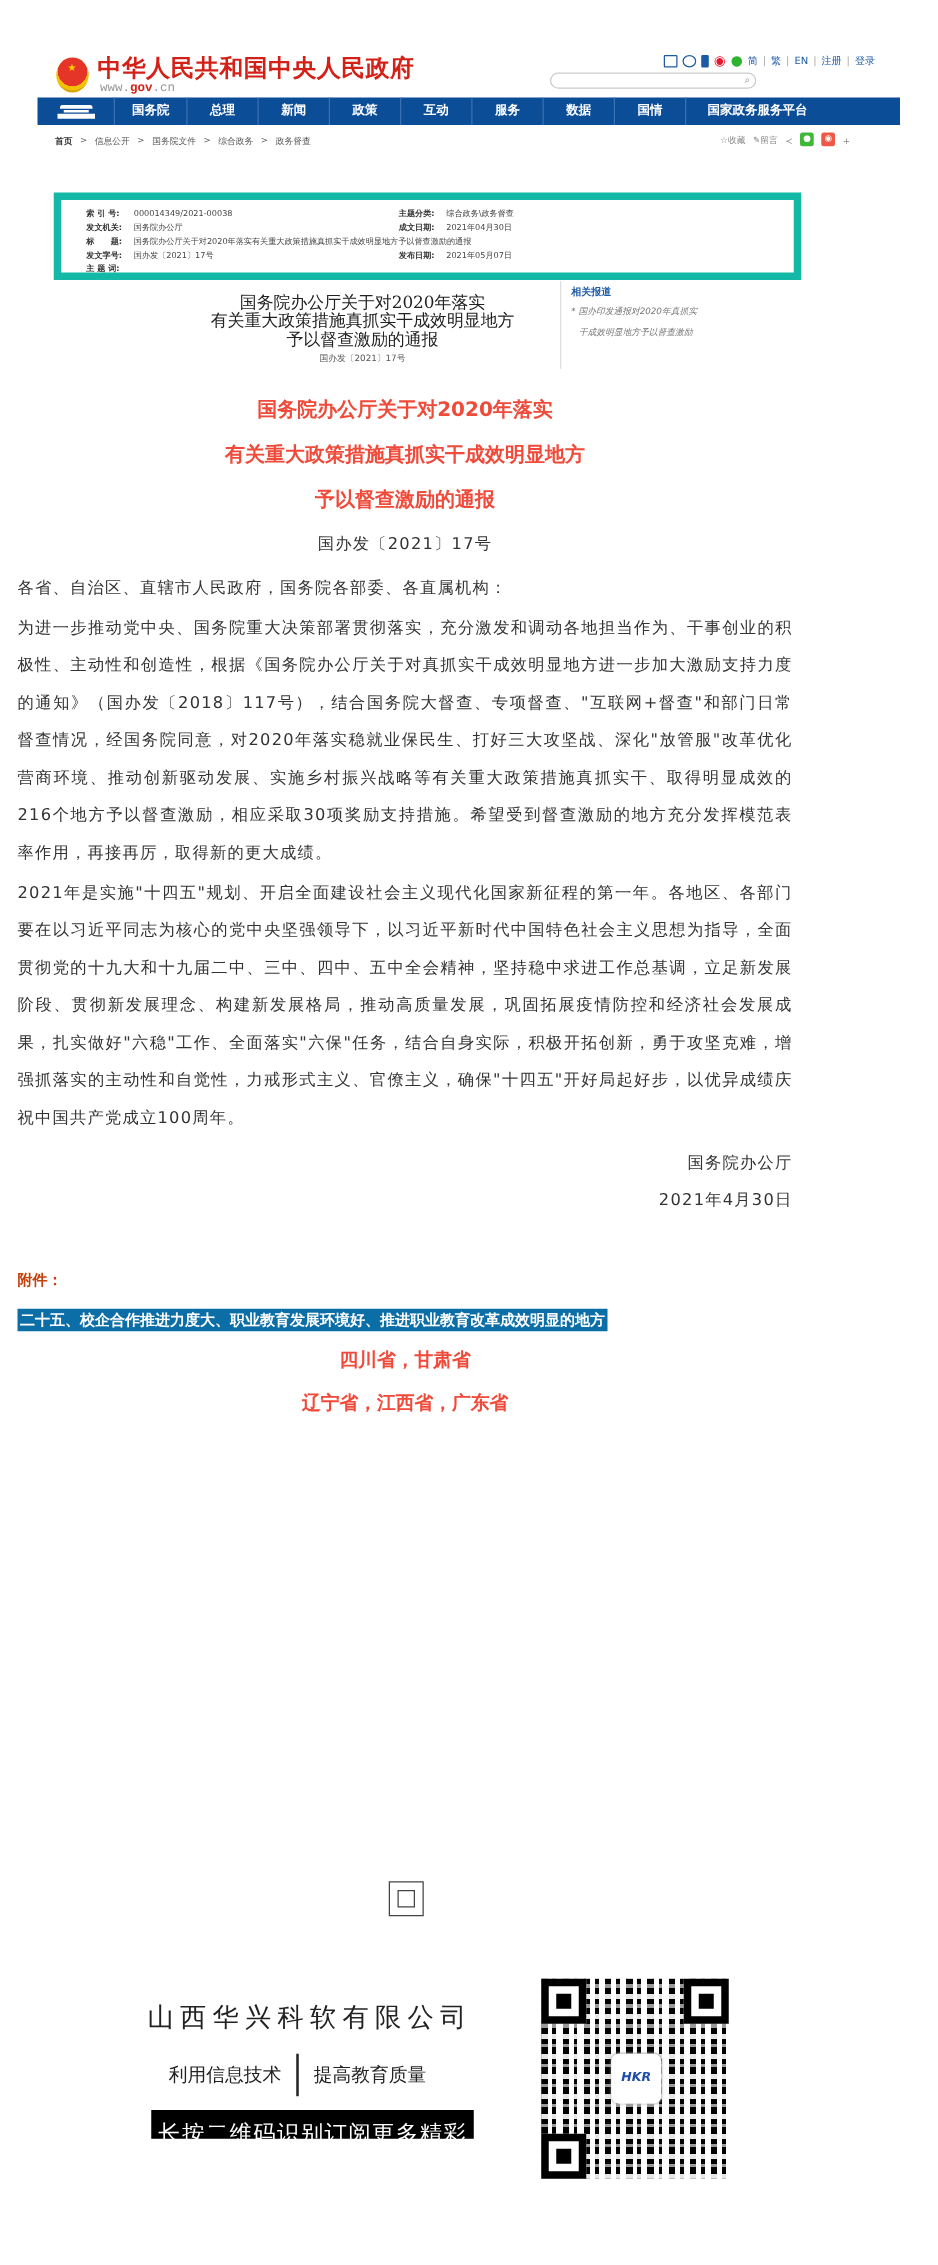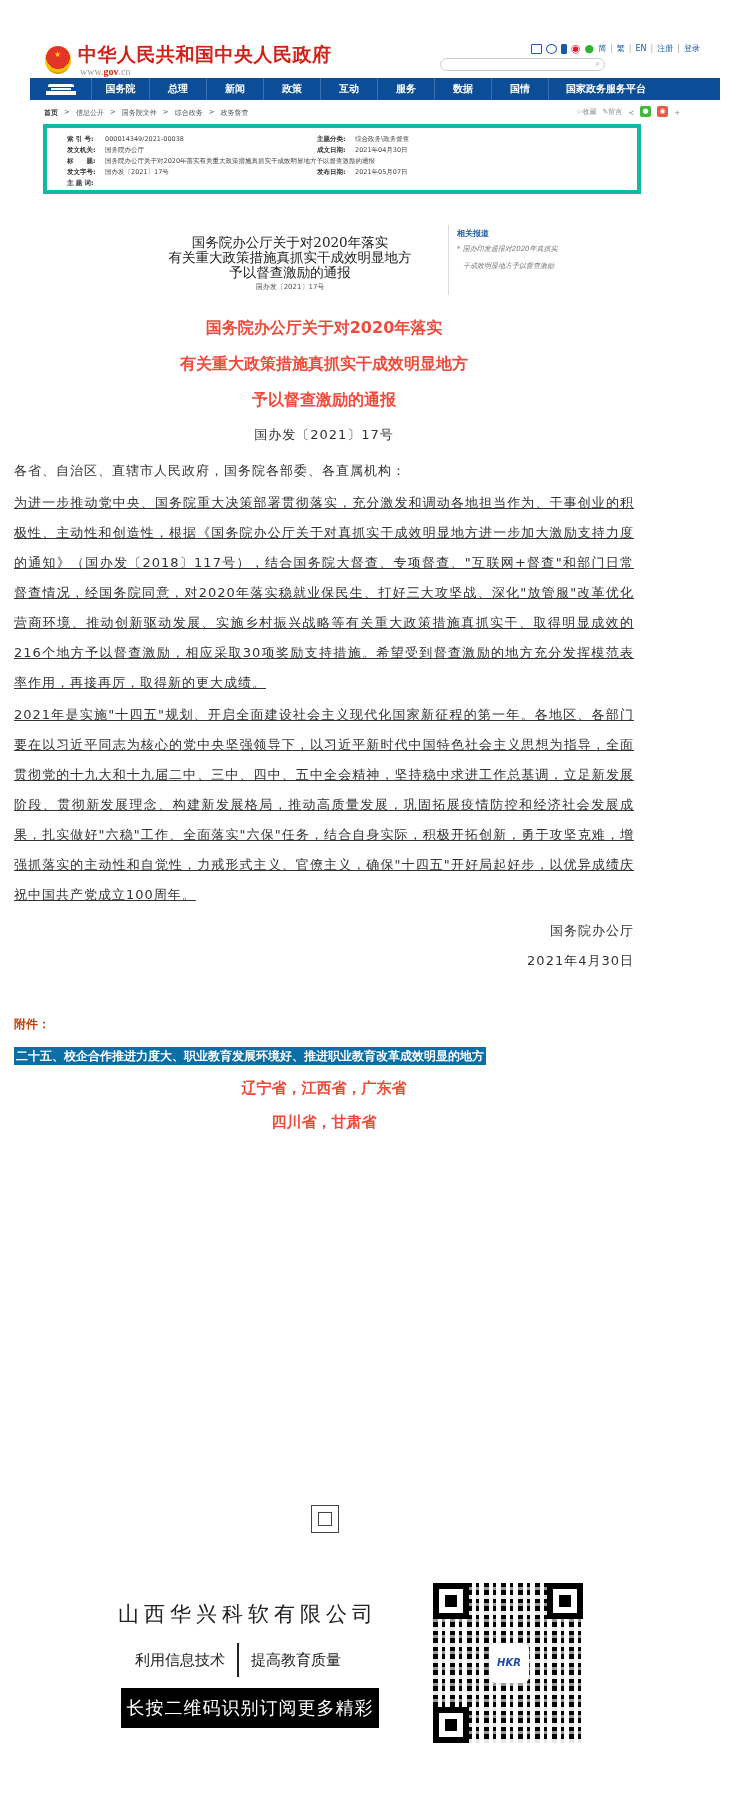--- a/index.html
+++ b/index.html
@@ -11,21 +11,21 @@
   .screenshot { position: absolute; left: 30px; top: 30px; width: 690px; height: 320px; background: #fff; }
   .header-row { position: absolute; left: 0; top: 0; width: 690px; height: 55px; }
   .emblem {
     position: absolute; left: 15px; top: 16px; width: 26px; height: 28px;
     border-radius: 50%; background: radial-gradient(circle at 50% 40%, #e53528 0 55%, #f2c200 56% 70%, #d8a400 71%);
   }
   .emblem .star { position: absolute; left: 9px; top: 5px; color: #f8d200; font-size: 8px; line-height: 8px; }
   .site-title {
     position: absolute; left: 48px; top: 12px; font-size: 19px; font-weight: bold; color: #d42118; letter-spacing: 0.5px;
   }
-  .site-url { position: absolute; left: 50px; top: 36px; font-size: 10px; color: #999; font-family: Liberation Serif, serif; }
+  .site-url { position: absolute; left: 50px; top: 36px; font-size: 10px; color: #999; font-family: Liberation Mono, monospace; }
   .site-url .gov { color: #d42118; font-weight: bold; }
   .top-tools { position: absolute; right: 20px; top: 13px; display: flex; align-items: center; gap: 4px; font-size: 8px; color: #1d5aa6; }
   .tool-icon { display: inline-block; width: 11px; height: 10px; border: 1px solid #1d5aa6; border-radius: 1px; }
   .tool-icon.round { border-radius: 50%; }
   .tool-icon.phone { width: 6px; height: 10px; background: #1d5aa6; }
   .tool-icon.weibo { border: none; color: #e6162d; font-size: 11px; width: auto; height: auto; line-height: 10px; }
   .tool-icon.wechat { border: none; color: #2db32d; font-size: 11px; width: auto; height: auto; line-height: 10px; }
   .tool-sep { color: #aaa; }
   .search-box {
     position: absolute; right: 115px; top: 28px; width: 165px; height: 13px; border: 1px solid #ccc; border-radius: 7px;
@@ -45,21 +45,21 @@
   .gate-icon .roof2 { position: absolute; left: 5px; top: 4px; width: 20px; height: 2px; background: #fff; }
   .gate-icon .base { position: absolute; left: 0; top: 7px; width: 30px; height: 4px; background: #fff; }
   .breadcrumb-row { position: absolute; left: 0; top: 76px; width: 690px; height: 14px; font-size: 7px; color: #555; }
   .breadcrumb { position: absolute; left: 14px; top: 2px; display: flex; gap: 6px; }
   .breadcrumb .home { font-weight: bold; color: #333; }
   .share-tools { position: absolute; right: 40px; top: 0; display: flex; gap: 6px; align-items: flex-end; color: #888; font-size: 7px; }
   .share-wechat { width: 11px; height: 11px; background: #3fb83a; border-radius: 2px; color: #fff; font-size: 7px; text-align: center; line-height: 11px; }
   .share-weibo { width: 11px; height: 11px; background: #ec5a46; border-radius: 2px; color: #fff; font-size: 7px; text-align: center; line-height: 11px; }
 
   .meta-box {
-    position: absolute; left: 13px; top: 94px; width: 598px; height: 70px; border: 4px solid #14b8a6; background: #fff;
+    position: absolute; left: 13px; top: 124px; width: 598px; height: 70px; border: 6px solid #14b8a6; background: #fff;
     font-size: 6.5px; color: #333;
   }
   .meta-row { position: absolute; left: 20px; display: flex; }
   .meta-label { font-weight: bold; width: 38px; }
   .meta-value { color: #444; }
   .meta-r { position: absolute; left: 270px; display: flex; }
 
   .doc-title-box { position: absolute; left: 50px; top: 205px; width: 420px; text-align: center; }
   .doc-title { font-family: "DejaVu Serif", "Liberation Serif", serif; font-size: 13.5px; line-height: 15px; color: #222; }
   .doc-num { font-size: 7px; color: #555; margin-top: 2px; }
@@ -67,36 +67,36 @@
     position: absolute; left: 418px; top: 195px; width: 200px; height: 70px; border-left: 1px solid #ddd; padding-left: 8px;
   }
   .related-title { color: #1d5aa6; font-size: 8px; font-weight: bold; margin-top: 3px; }
   .related-item { font-size: 7px; color: #777; line-height: 17px; margin-top: 2px; font-style: italic; }
 
   .content { position: absolute; left: 14px; top: 300px; width: 620px; }
   .red-title { color: #f04a3a; font-size: 16px; font-weight: bold; text-align: center; line-height: 36px; }
   .doc-number { text-align: center; font-size: 13px; color: #333; margin-top: 8px; letter-spacing: 1px; }
   .para { font-size: 13px; line-height: 30px; color: #333; letter-spacing: 1px; text-align: justify; }
   .p-addressee { margin-top: 12px; }
-  .p-body { margin-top: 2px; text-decoration: underline; }
+  .p-body { margin-top: 2px; }
   .right { text-align: right; }
   .annex-label { font-size: 12px; font-weight: bold; color: #c2410c; margin-top: 40px; }
   .highlight-heading {
     display: inline-block; margin-top: 14px; background: #0c6ea6; color: #fff; font-size: 12px; font-weight: bold;
     line-height: 18px; padding: 0 2px;
   }
   .province { color: #f04a3a; font-size: 15px; font-weight: bold; text-align: center; line-height: 34px; }
   .footer-icon {
     position: absolute; left: 311px; top: 1505px; width: 28px; height: 28px; border: 1px solid #444; display: flex; align-items: center; justify-content: center;
   }
   .footer-icon .inner { width: 14px; height: 14px; border: 1px solid #444; }
   .company { position: absolute; left: 118px; top: 1600px; font-family: "DejaVu Serif", "Liberation Serif", serif; font-size: 21px; color: #222; letter-spacing: 5px; }
   .slogan { position: absolute; left: 135px; top: 1643px; display: flex; align-items: center; font-size: 15px; color: #222; }
   .slogan .bar { width: 2px; height: 34px; background: #222; margin: 0 12px; }
-  .cta { position: absolute; left: 121px; top: 1688px; width: 258px; height: 40px; background: #000; color: #fff; font-size: 18px; line-height: 40px; text-align: center; letter-spacing: 1px; }
+  .cta { position: absolute; left: 121px; top: 1688px; width: 258px; height: 23px; background: #000; color: #fff; font-size: 18px; line-height: 40px; text-align: center; letter-spacing: 1px; }
   .qr {
     position: absolute; left: 433px; top: 1583px; width: 150px; height: 160px;
     background:
       repeating-linear-gradient(90deg, #000 0 5px, #fff 5px 9px, #000 9px 12px, #fff 12px 17px),
       #fff;
   }
   .qr-mask { position: absolute; inset: 0; background:
       repeating-linear-gradient(0deg, rgba(255,255,255,0.9) 0 4px, transparent 4px 9px, rgba(255,255,255,0.6) 9px 12px, transparent 12px 16px); }
   .qr-finder { position: absolute; width: 36px; height: 36px; border: 6px solid #000; background: #fff; }
   .qr-finder::after { content: ""; position: absolute; left: 6px; top: 6px; width: 12px; height: 12px; background: #000; }
@@ -231,22 +231,22 @@
   </div>
   <div class="doc-number">国办发〔2021〕17号</div>
   <div class="para p-addressee">各省、自治区、直辖市人民政府，国务院各部委、各直属机构：</div>
   <div class="para p-body">为进一步推动党中央、国务院重大决策部署贯彻落实，充分激发和调动各地担当作为、干事创业的积极性、主动性和创造性，根据《国务院办公厅关于对真抓实干成效明显地方进一步加大激励支持力度的通知》（国办发〔2018〕117号），结合国务院大督查、专项督查、"互联网+督查"和部门日常督查情况，经国务院同意，对2020年落实稳就业保民生、打好三大攻坚战、深化"放管服"改革优化营商环境、推动创新驱动发展、实施乡村振兴战略等有关重大政策措施真抓实干、取得明显成效的216个地方予以督查激励，相应采取30项奖励支持措施。希望受到督查激励的地方充分发挥模范表率作用，再接再厉，取得新的更大成绩。</div>
   <div class="para p-body">2021年是实施"十四五"规划、开启全面建设社会主义现代化国家新征程的第一年。各地区、各部门要在以习近平同志为核心的党中央坚强领导下，以习近平新时代中国特色社会主义思想为指导，全面贯彻党的十九大和十九届二中、三中、四中、五中全会精神，坚持稳中求进工作总基调，立足新发展阶段、贯彻新发展理念、构建新发展格局，推动高质量发展，巩固拓展疫情防控和经济社会发展成果，扎实做好"六稳"工作、全面落实"六保"任务，结合自身实际，积极开拓创新，勇于攻坚克难，增强抓落实的主动性和自觉性，力戒形式主义、官僚主义，确保"十四五"开好局起好步，以优异成绩庆祝中国共产党成立100周年。</div>
   <div class="para right" style="margin-top:6px">国务院办公厅</div>
   <div class="para right">2021年4月30日</div>
   <div class="annex-label">附件：</div>
   <div class="highlight-heading">二十五、校企合作推进力度大、职业教育发展环境好、推进职业教育改革成效明显的地方</div>
   <div style="margin-top:6px">
+    <div class="province">四川省，甘肃省</div>
     <div class="province">辽宁省，江西省，广东省</div>
-    <div class="province">四川省，甘肃省</div>
   </div>
 </div>
 
 <div class="footer-icon">
     <div class="inner"></div>
   </div>
 <div class="company">山西华兴科软有限公司</div>
 <div class="slogan">
   <span>利用信息技术</span>
   <span class="bar"></span>

